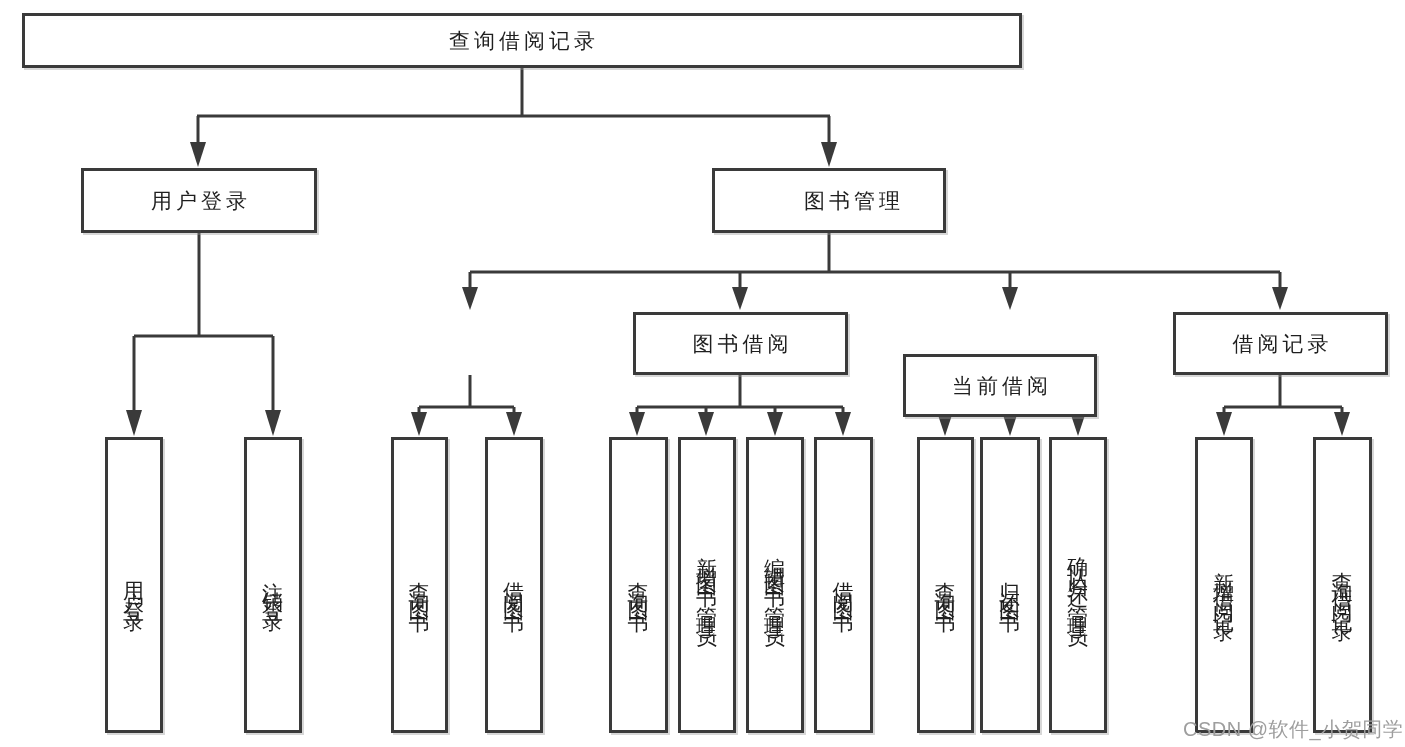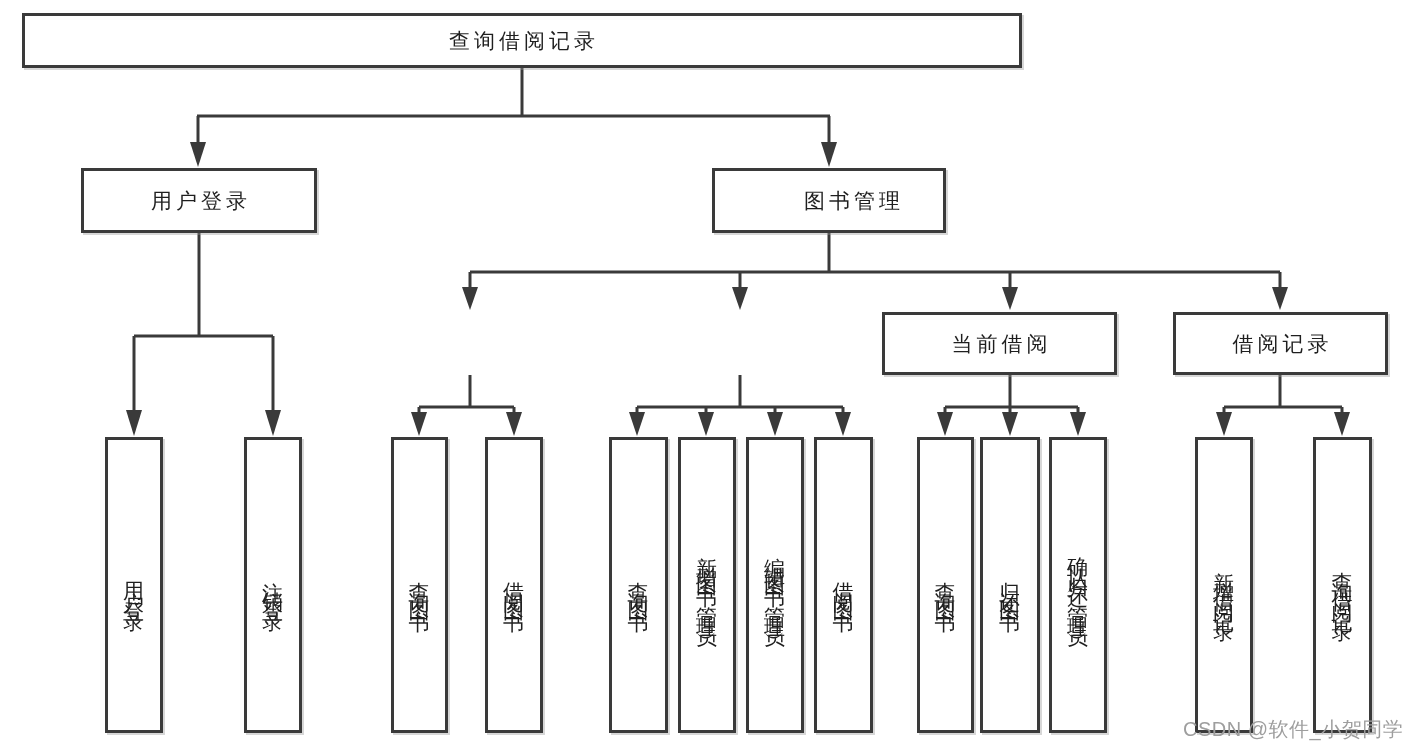--- a/index.html
+++ b/index.html
@@ -107,21 +107,24 @@
     <span class="htext">查询借阅记录</span>
   </div>
 
   <div class="box lvl2" style="left:81px;width:236px;">
     <span class="htext">用户登录</span>
   </div>
   <div class="box lvl2" style="left:712px;width:234px;padding-left:46px;">
     <span class="htext">图书管理</span>
   </div>
 
-  <div class="box lvl3" style="left:882px;width:235px;">
+  <div class="box lvl3" style="left:633px;width:215px;">
+    <span class="htext">图书借阅</span>
+  </div>
+  <div class="box lvl3" style="left:903px;width:194px;margin-top:42px;">
     <span class="htext">当前借阅</span>
   </div>
   <div class="box lvl3" style="left:1173px;width:215px;">
     <span class="htext">借阅记录</span>
   </div>
 
   <div class="box leaf" style="left:105px;width:58px;">
     <span class="vtext">用户登录</span>
   </div>
   <div class="box leaf" style="left:244px;width:58px;">

